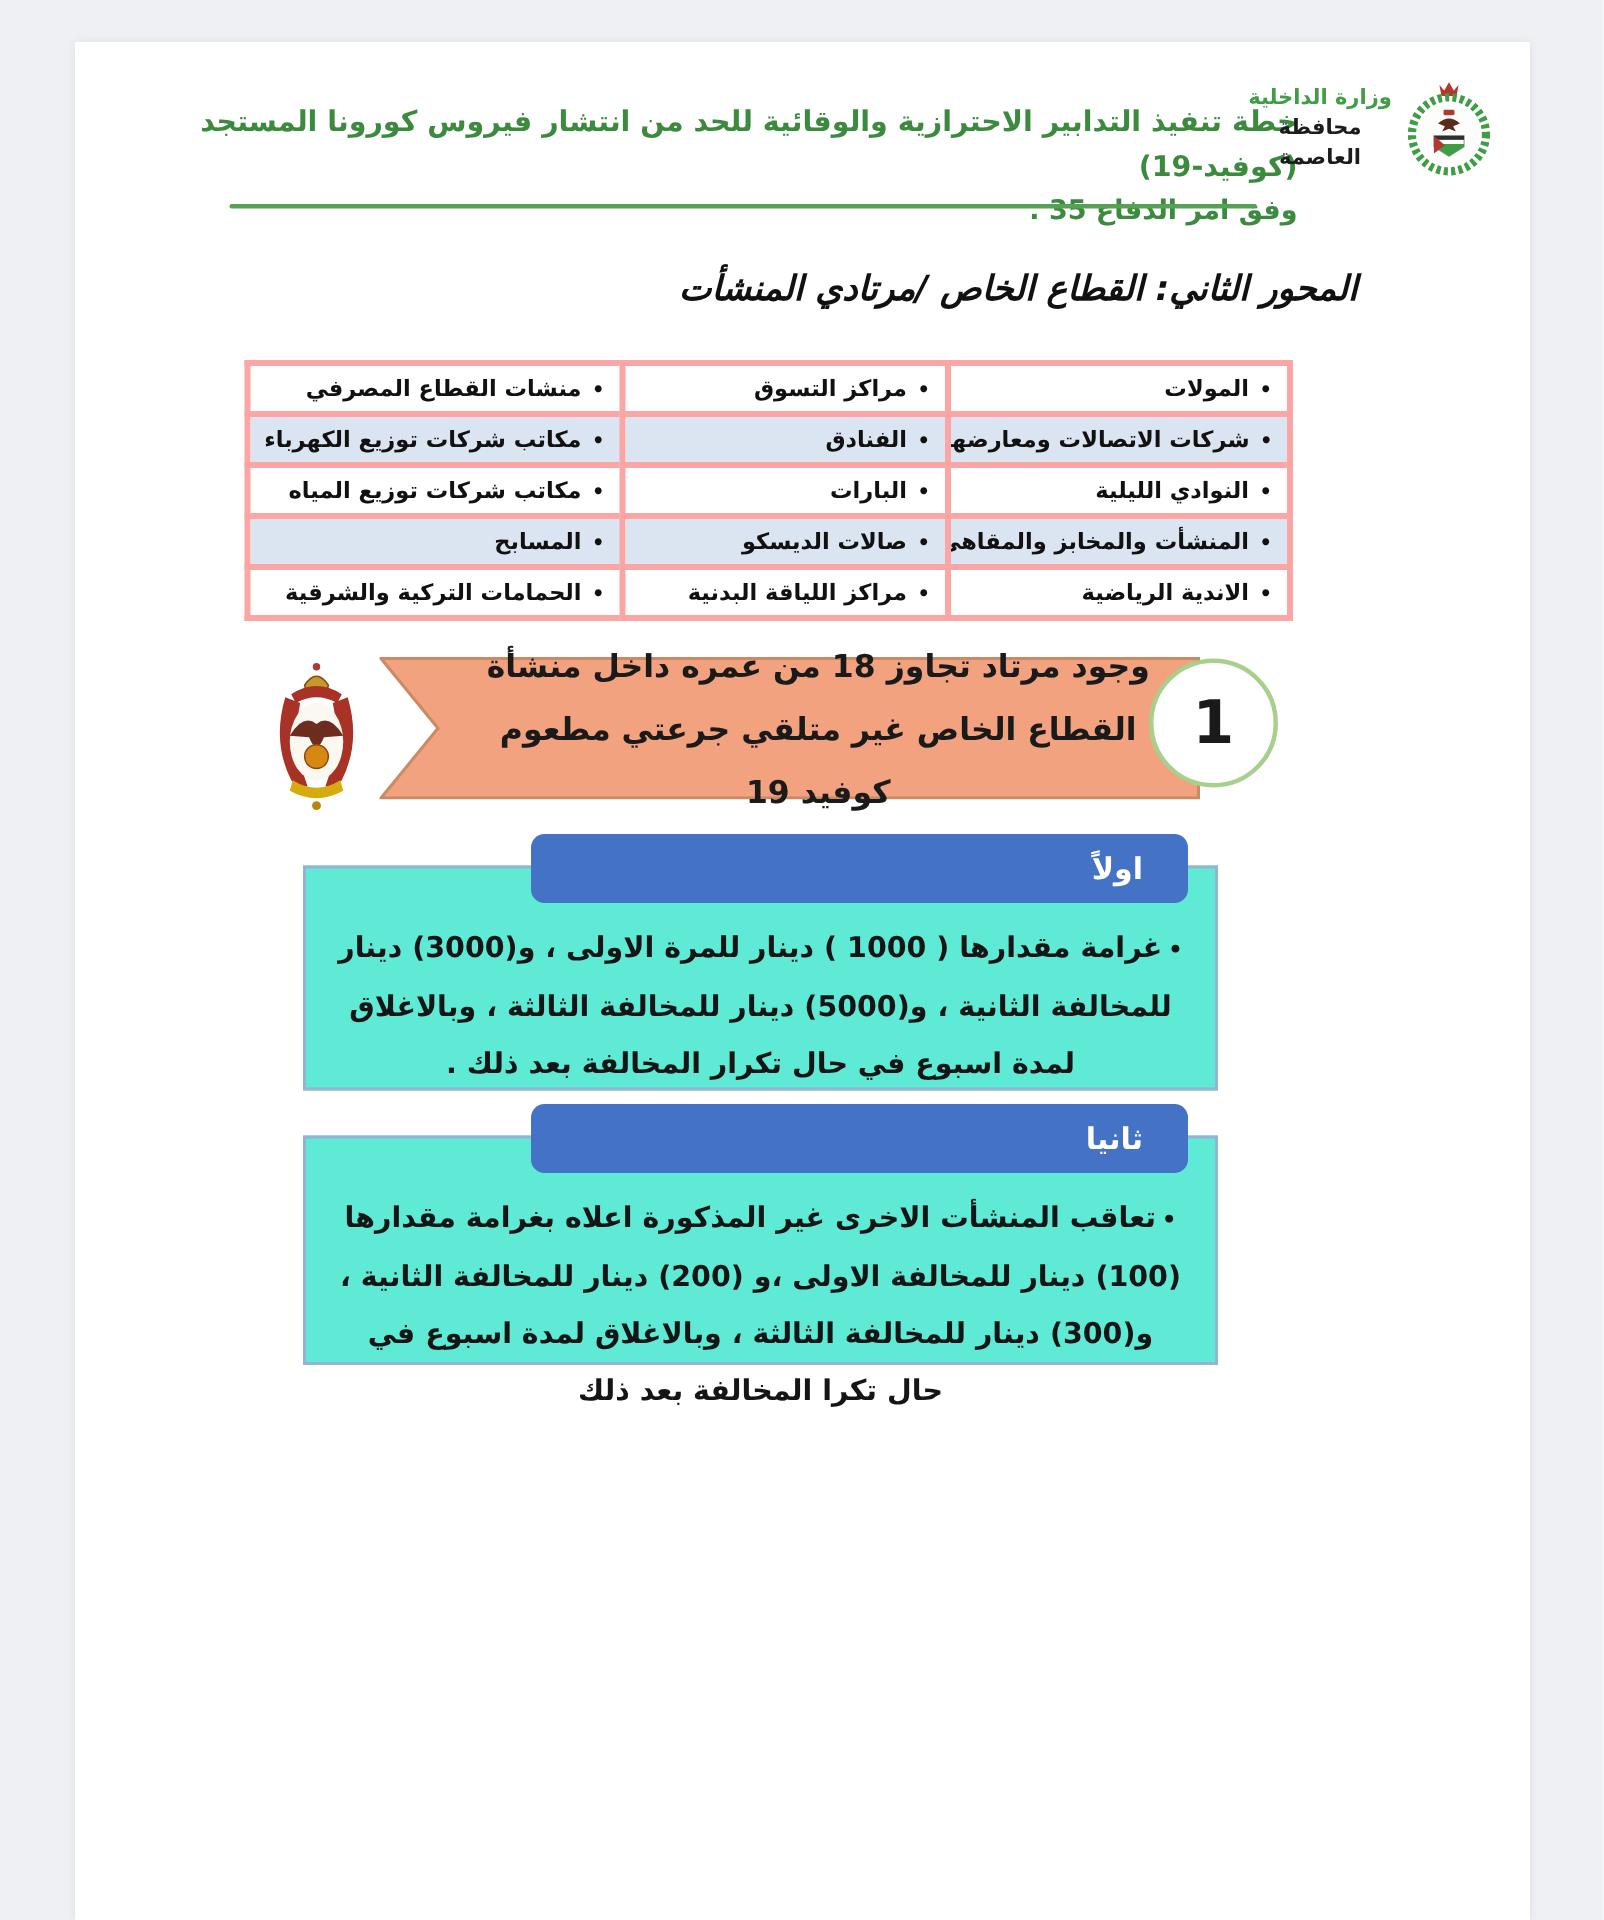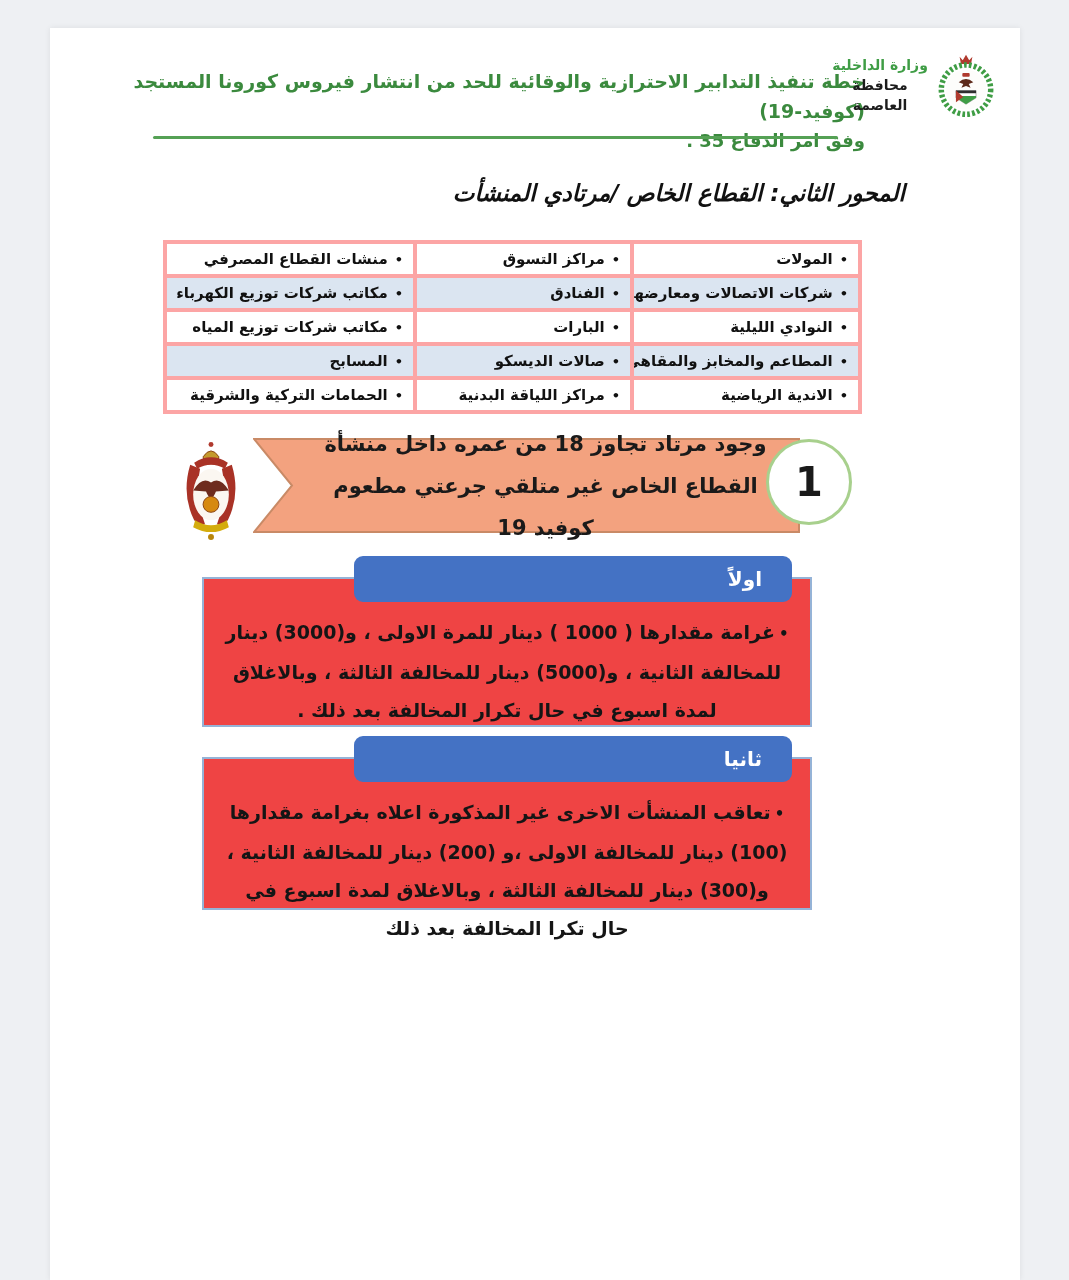--- a/index.html
+++ b/index.html
@@ -38,21 +38,21 @@
   .ribbon{position:absolute;left:203px;top:410px;width:547px;height:95px;}
   .ribbon-bg{position:absolute;inset:0;width:100%;height:100%;}
   .ribbon-text{position:absolute;top:0;bottom:0;left:52px;right:14px;
     display:flex;align-items:center;justify-content:center;text-align:center;
     direction:rtl;font-size:21px;line-height:42px;font-weight:bold;color:#1a1a1a;}
   .step-circle{position:absolute;left:716px;top:411px;width:86px;height:86px;border-radius:50%;
     background:#ffffff;border:3px solid #a8d08d;box-sizing:border-box;
     display:flex;align-items:center;justify-content:center;
     font-size:40px;font-weight:bold;color:#1a1a1a;}
   
-  .rule-box{position:absolute;left:152px;width:610px;border:2px solid #95b3d7;background:#ef4444;box-sizing:border-box;}
+  .rule-box{position:absolute;left:152px;width:610px;border:2px solid #95b3d7;background:#5eead4;box-sizing:border-box;}
   .rule-box.first{top:549px;height:150px;}
   .rule-box.second{top:729px;height:153px;}
   .rule-pill{position:absolute;top:-23px;right:18px;width:438px;height:46px;background:#4472c4;
     border-radius:9px;box-sizing:border-box;direction:rtl;display:flex;align-items:center;
     padding-right:30px;color:#fff;font-size:20px;font-weight:bold;}
   .rule-body{margin:34px 20px 0;direction:rtl;text-align:center;
     font-size:19px;font-weight:bold;line-height:38px;color:#151515;}
   .blt2{font-size:15px;margin-left:4px;}
 </style>
 </head>
@@ -103,21 +103,21 @@
         <td><span class="blt">•</span><span>شركات الاتصالات ومعارضها</span></td>
         <td><span class="blt">•</span><span>الفنادق</span></td>
         <td><span class="blt">•</span><span>مكاتب شركات توزيع الكهرباء</span></td>
       </tr>
       <tr>
         <td><span class="blt">•</span><span>النوادي الليلية</span></td>
         <td><span class="blt">•</span><span>البارات</span></td>
         <td><span class="blt">•</span><span>مكاتب شركات توزيع المياه</span></td>
       </tr>
       <tr class="stripe">
-        <td><span class="blt">•</span><span>المطاعم والمخابز والمقاهي</span></td>
+        <td><span class="blt">•</span><span>المنشأت والمخابز والمقاهي</span></td>
         <td><span class="blt">•</span><span>صالات الديسكو</span></td>
         <td><span class="blt">•</span><span>المسابح</span></td>
       </tr>
       <tr>
         <td><span class="blt">•</span><span>الاندية الرياضية</span></td>
         <td><span class="blt">•</span><span>مراكز اللياقة البدنية</span></td>
         <td><span class="blt">•</span><span>الحمامات التركية والشرقية</span></td>
       </tr>
     </tbody>
   </table>

